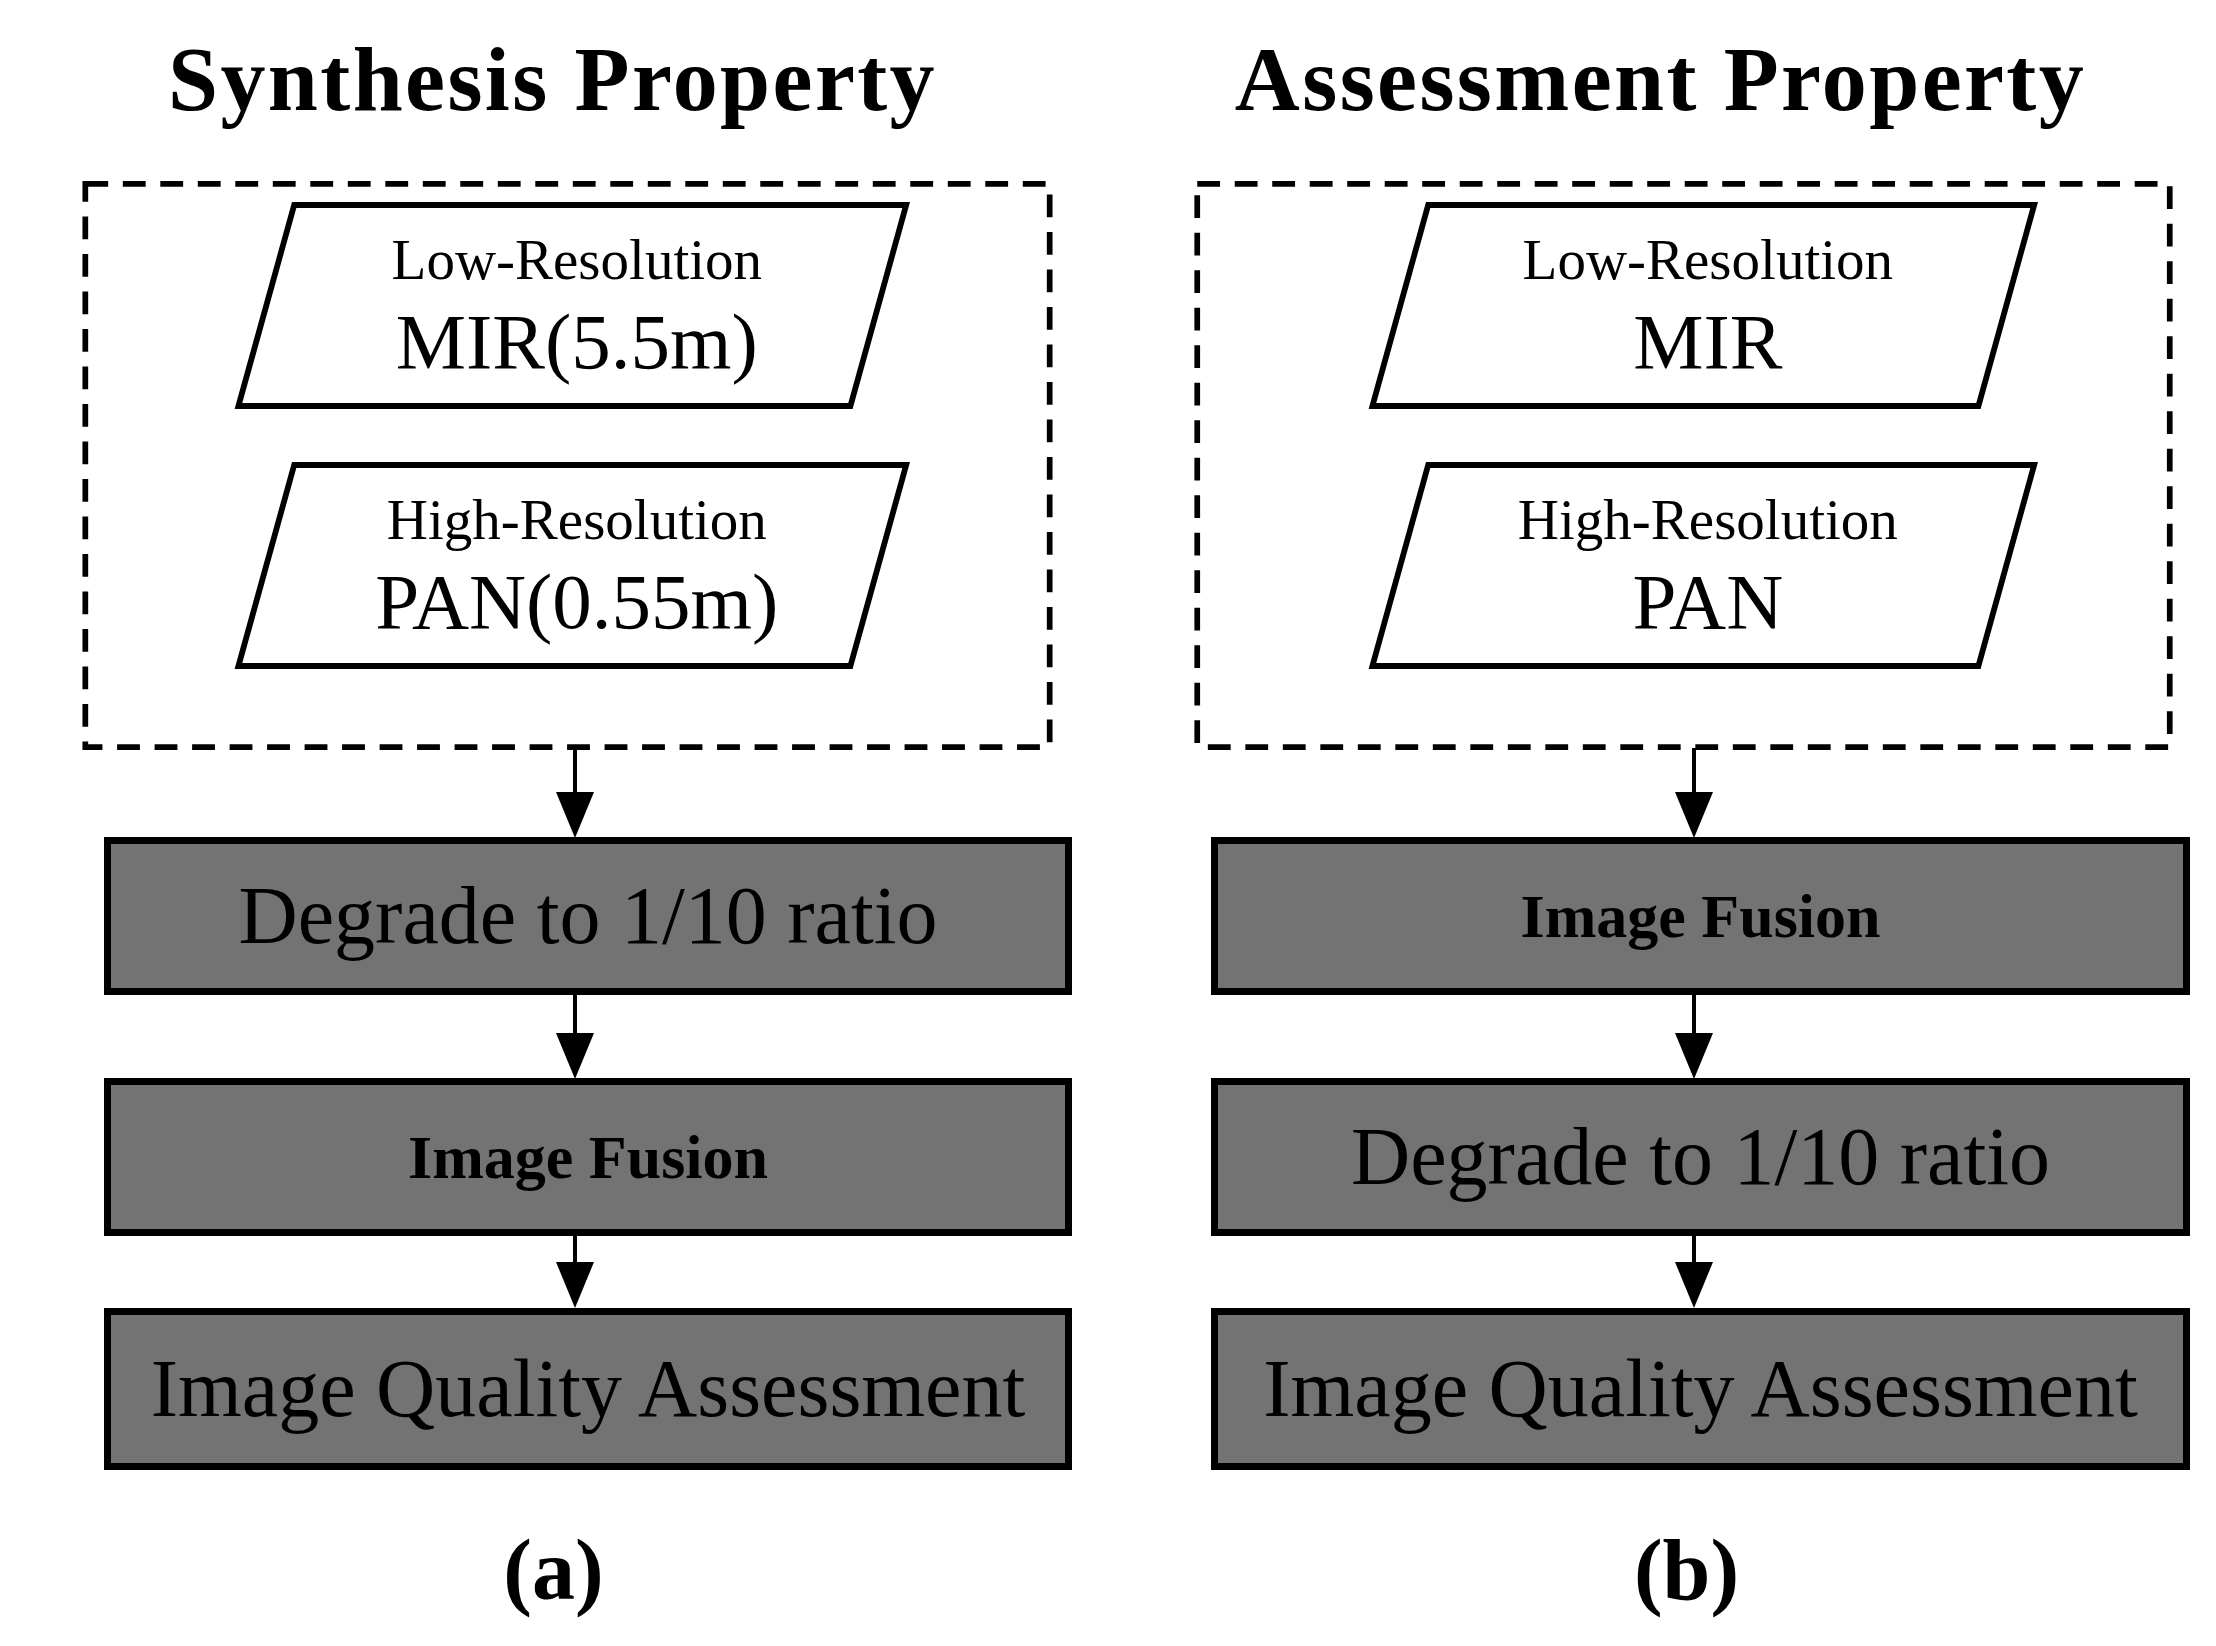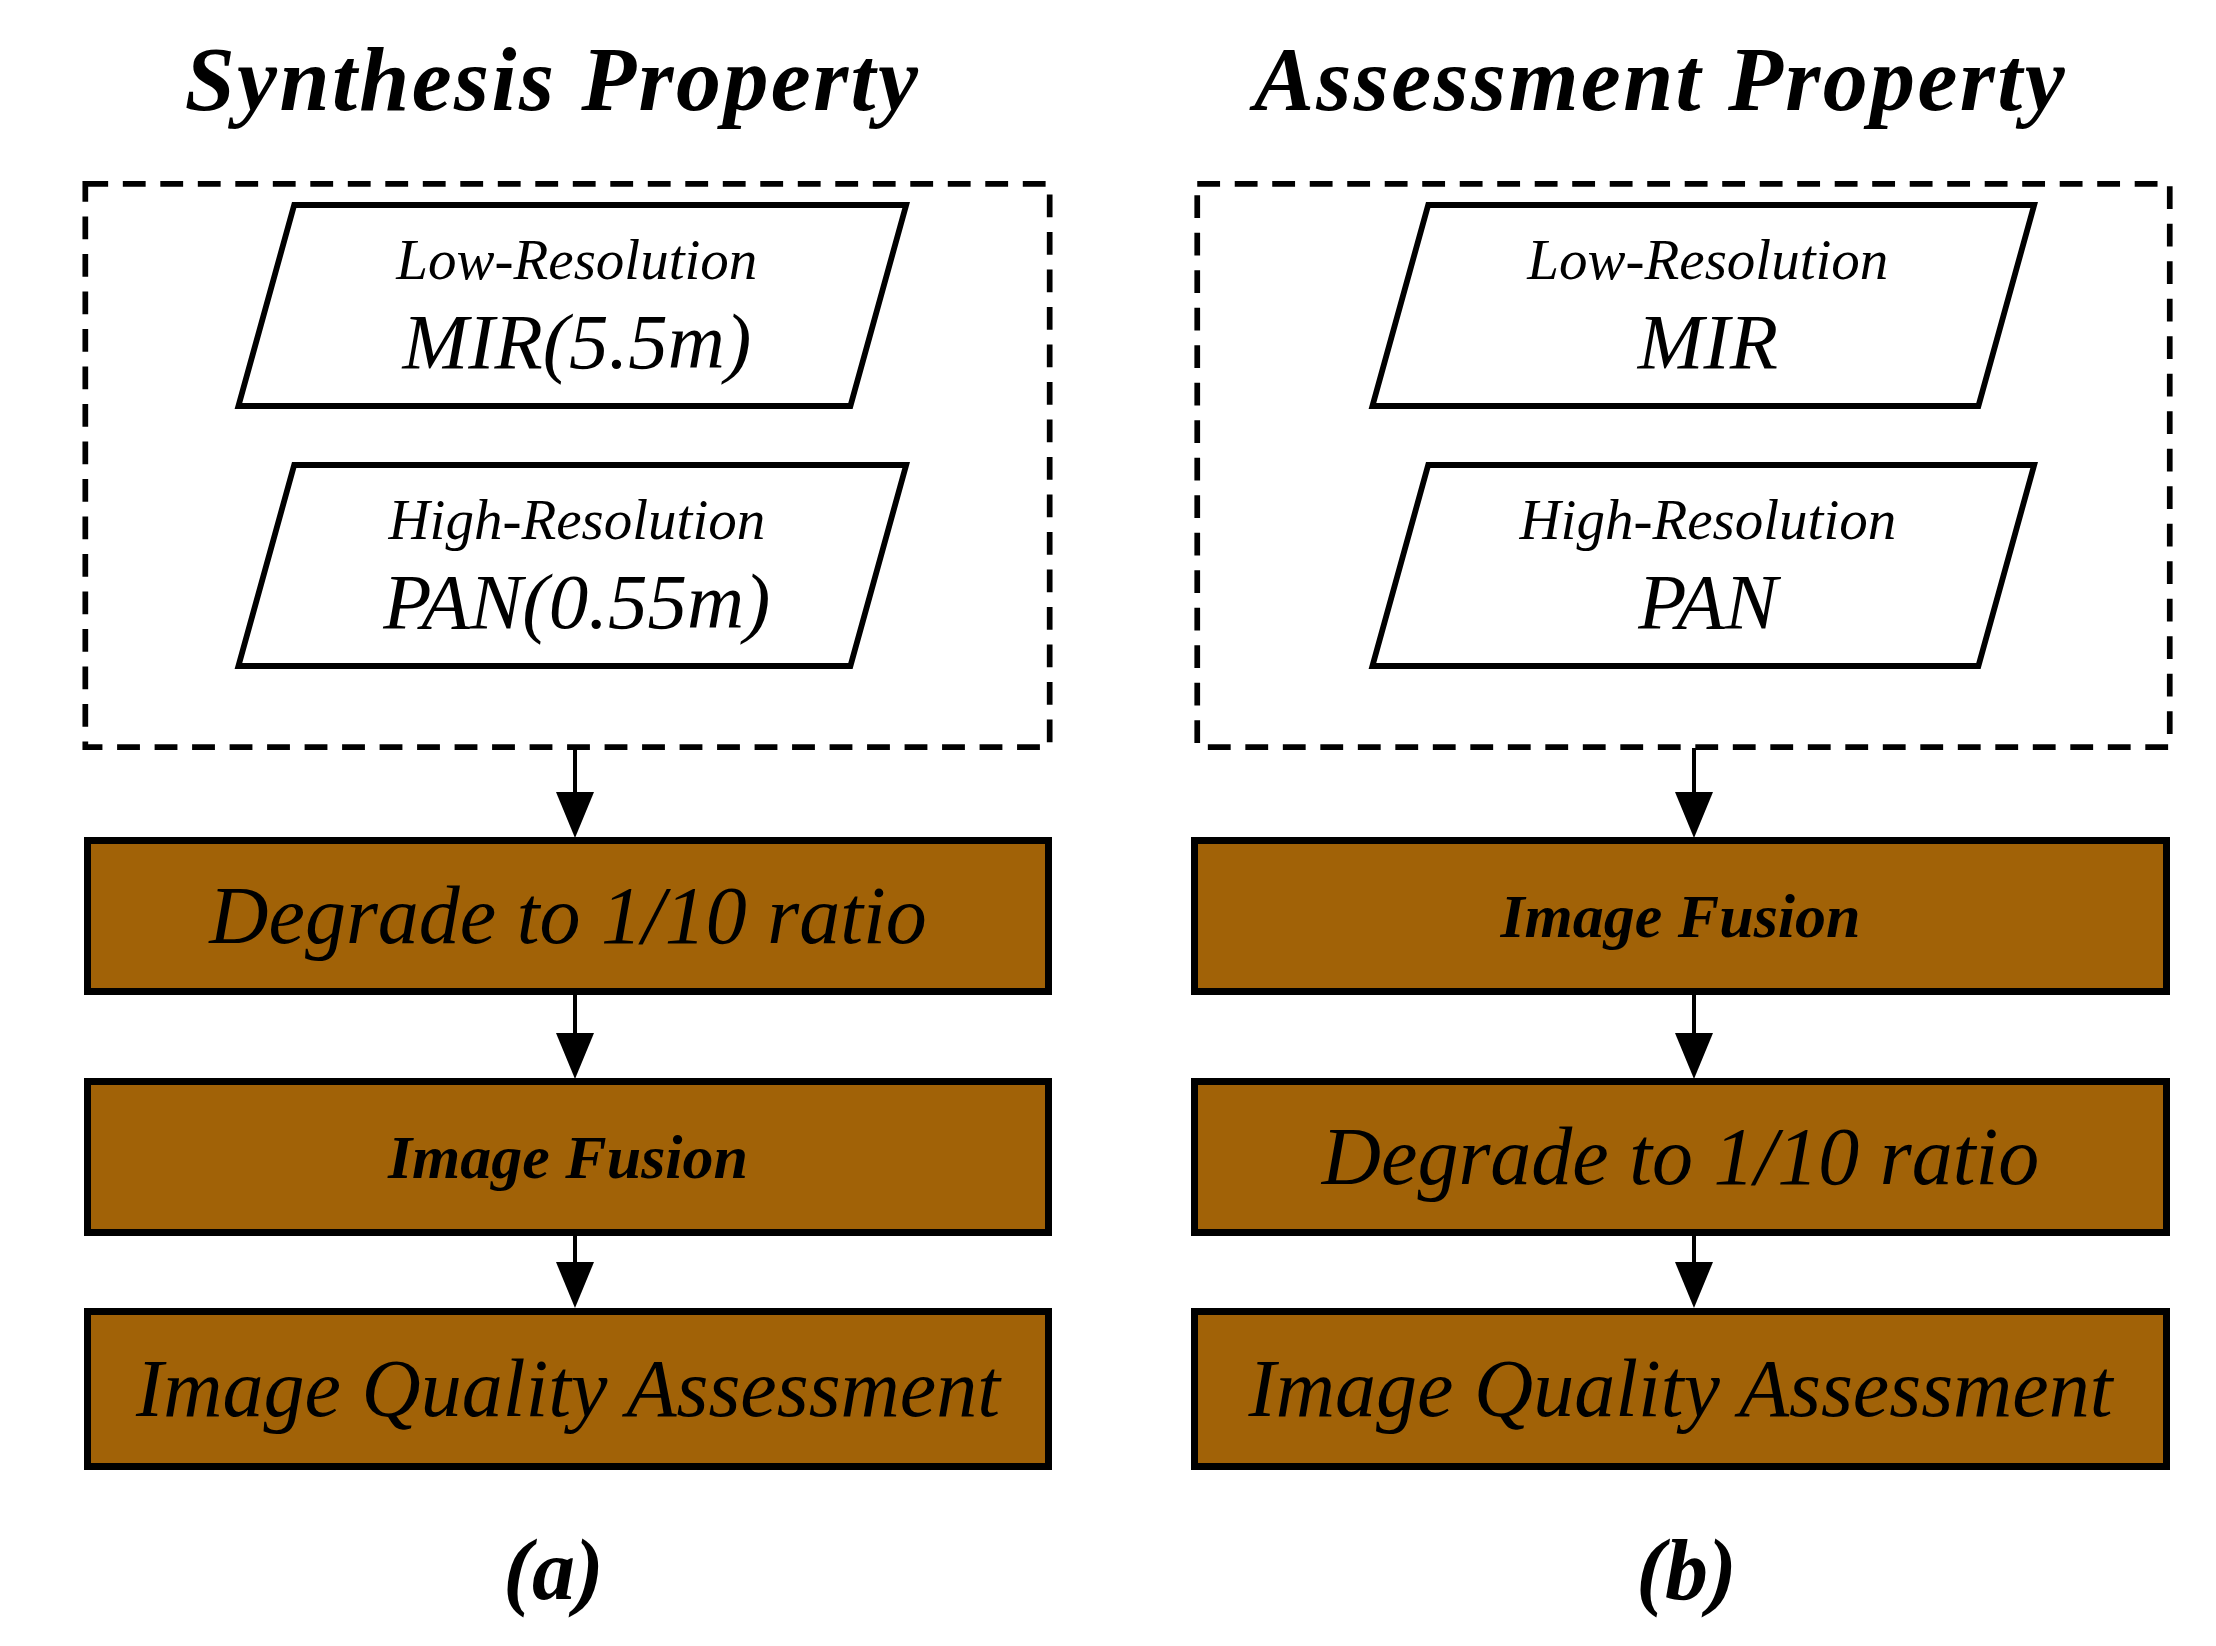--- a/index.html
+++ b/index.html
@@ -4,21 +4,20 @@
 <style>
   html, body { margin: 0; padding: 0; background: #ffffff; }
   .canvas {
     position: relative;
     width: 2216px;
     height: 1647px;
     background: #ffffff;
     color: #000000;
     font-family: "Liberation Serif", "DejaVu Serif", serif;
     overflow: hidden;
-    font-style: italic;
   }
   .title {
     position: absolute;
     height: 114px;
     line-height: 114px;
     text-align: center;
     font-size: 90px;
     font-weight: bold;
     letter-spacing: 2.4px;
     white-space: nowrap;
@@ -45,26 +44,27 @@
     gap: 11.4px;
     padding-right: 45px;
     padding-top: 3.3px;
   }
   .res-label  { font-size: 57px;  line-height: 1.05; white-space: nowrap; }
   .band-label { font-size: 79px;  line-height: 1.05; white-space: nowrap; }
   .step {
     position: absolute;
     box-sizing: border-box;
     border: 7.3px solid #000000;
-    background: #a16207;
+    background: #737373;
     display: flex;
     align-items: center;
     justify-content: center;
     font-size: 82px;
     white-space: nowrap;
+    margin-left: 20px;
   }
   .step.bold { font-weight: bold; font-size: 62px; }
   .arrow {
     position: absolute;
     width: 38px;
     display: flex;
     flex-direction: column;
     align-items: center;
   }
   .arrow .shaft { width: 4.1px; flex: 1 1 auto; background: #000000; }

